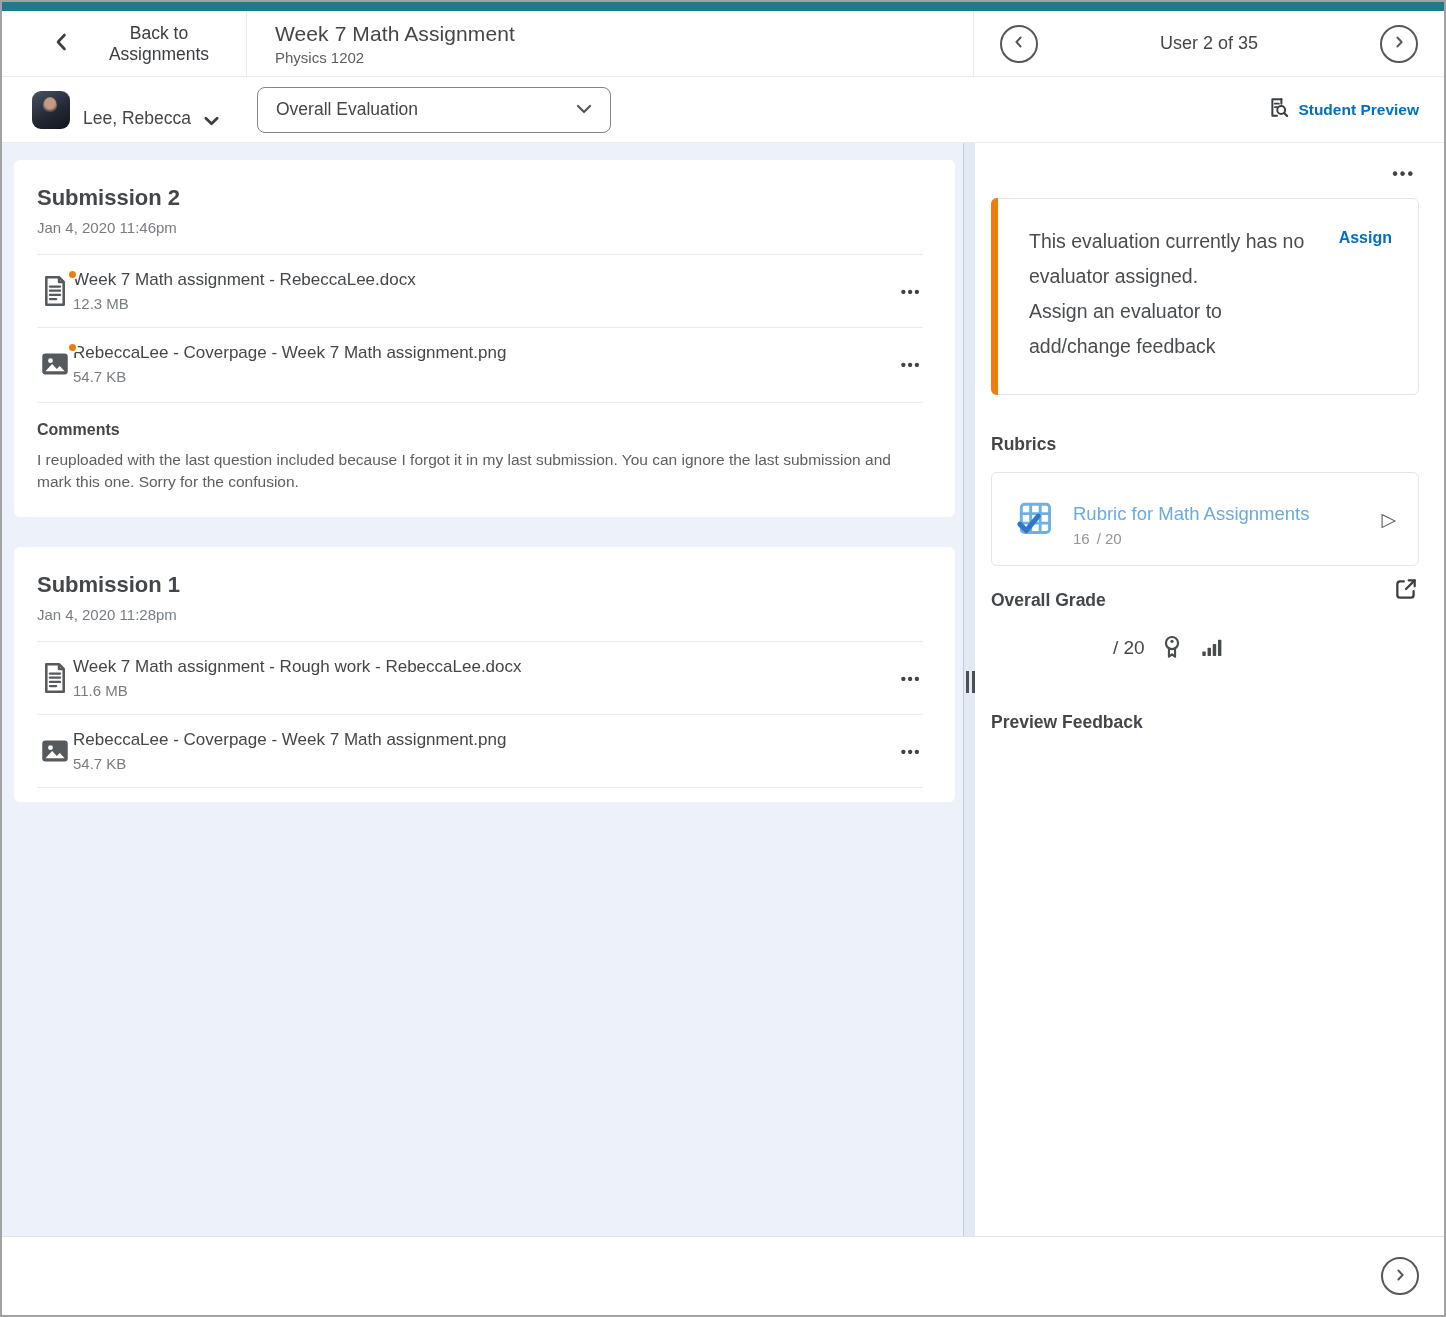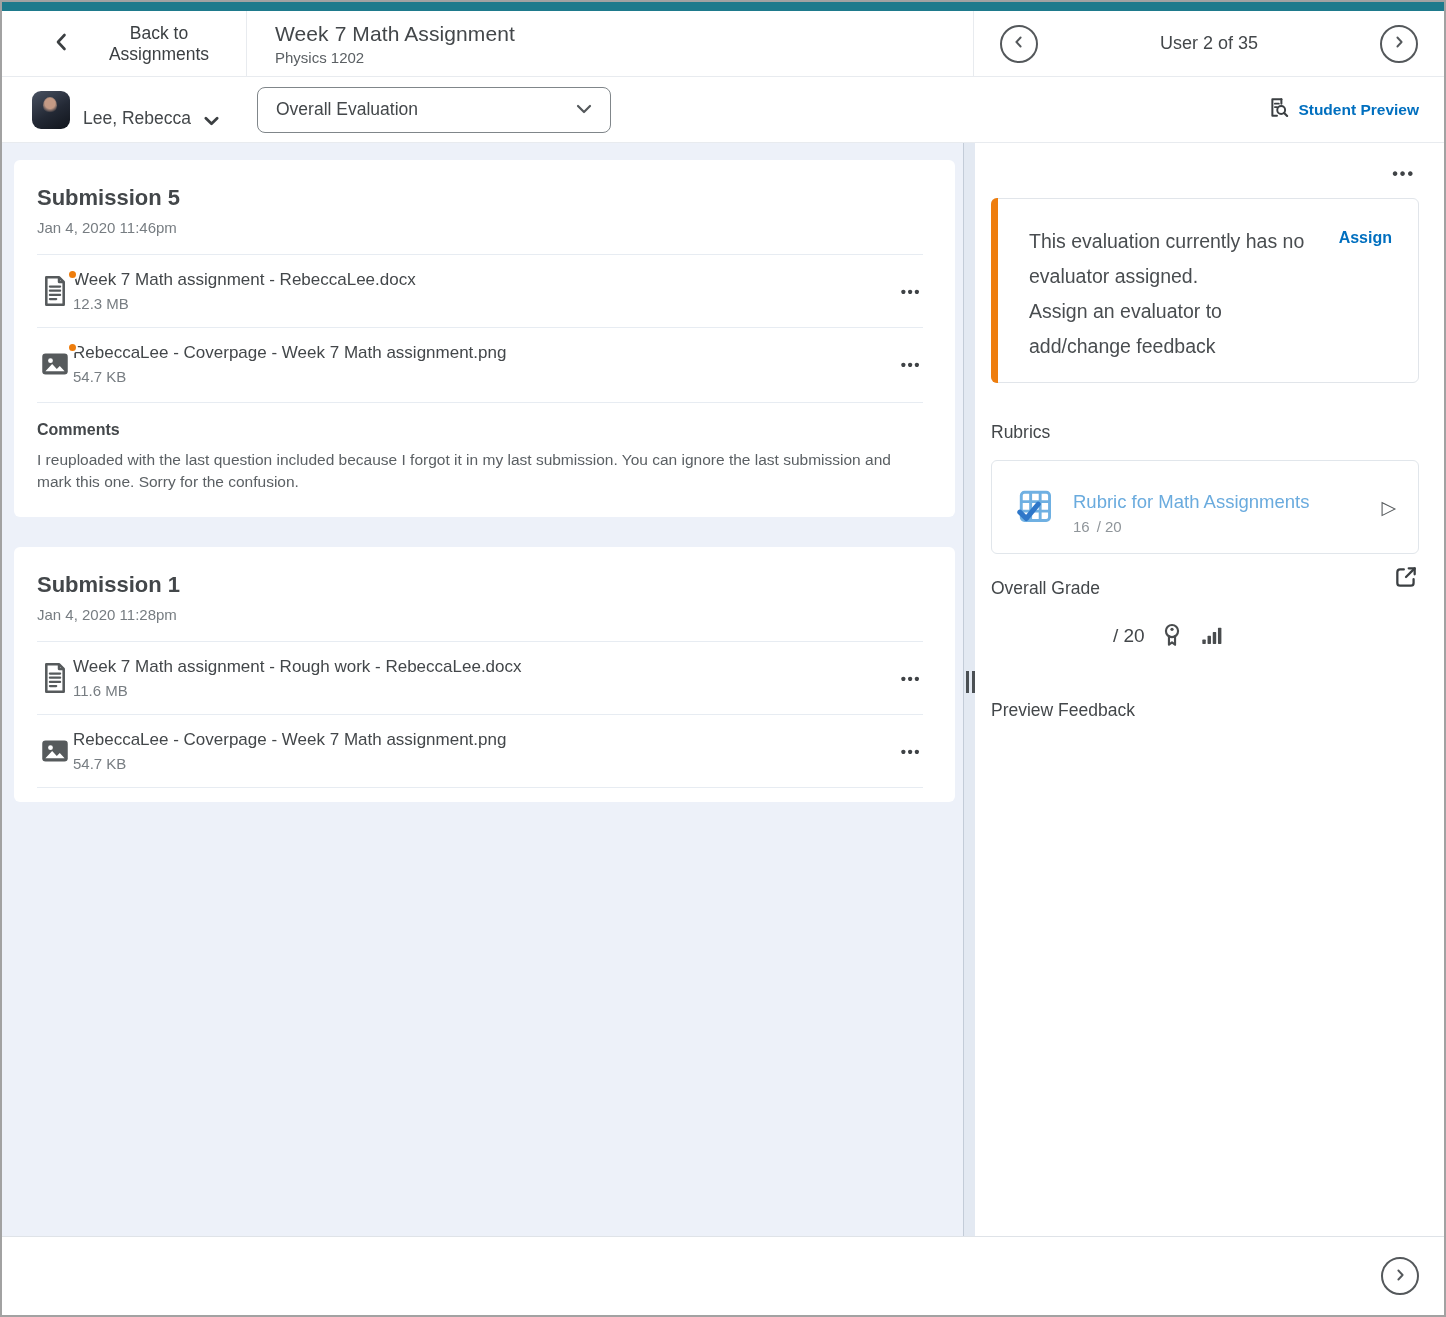--- a/index.html
+++ b/index.html
@@ -60,25 +60,25 @@
   .fsize { font-size:15px; color:#777d82; margin-top:5px; }
   .dots-btn { border:none; background:none; color:#3f4346; font-size:15px; letter-spacing:1.5px; font-weight:700; cursor:pointer; padding:4px 2px; flex:none; }
   .comments-block { border-top:1px solid #e7ecf2; margin-top:2px; padding:18px 0 24px; }
   .comments-block h3 { margin:0; font-size:16px; color:#43474a; font-weight:700; }
   .comments-text { margin:10px 0 0; font-size:15.5px; color:#5b6064; line-height:1.42; max-width:890px; }
   .end-rule { border-top:1px solid #e7ecf2; height:15px; }
 
   
   .r-ellipsis-row { text-align:right; margin-top:20px; }
   .r-ellipsis { border:none; background:none; color:#3f4346; font-size:16px; letter-spacing:2px; font-weight:700; cursor:pointer; padding:2px 4px; }
-  .notice-card { margin-top:13px; position:relative; border:1px solid #e1e5ea; border-radius:6px; padding:25px 26px 18px 37px; display:flex; align-items:flex-start; background:#fff; }
+  .notice-card { margin-top:13px; position:relative; border:1px solid #e1e5ea; border-radius:6px; padding:25px 26px 30px 37px; display:flex; align-items:flex-start; background:#fff; }
   .notice-bar { position:absolute; left:-1px; top:-1px; bottom:-1px; width:7px; background:#ee7d0d; border-radius:6px 0 0 6px; }
   .notice-text { margin:0; font-size:19.5px; line-height:35px; color:#494d50; width:285px; white-space:pre-line; }
   .assign-link { margin-left:auto; color:#006fbf; font-weight:700; font-size:16px; cursor:pointer; margin-top:5px; text-decoration:none; }
-  .r-h { font-size:17.5px; font-weight:400; color:#43474a; margin:0; }
+  .r-h { font-size:17.5px; font-weight:700; color:#43474a; margin:0; }
   .rubrics-h { margin-top:39px; }
   .rubric-card { margin-top:17px; border:1px solid #e1e6eb; border-radius:6px; padding:18px 22px; display:flex; align-items:center; cursor:pointer; background:#fff; width:100%; text-align:left; }
   .rubric-meta { margin-left:17px; flex:1;margin-top:12px; }
   .rubric-name { font-size:18.5px; color:#6aabde; }
   .rubric-score { font-size:15px; color:#8f959a; margin-top:5px; }
   .rubric-score .sc { margin-right:7px; }
   .tri { font-size:19px; color:#54585b; flex:none; }
   .og-row { margin-top:24px; display:flex; align-items:flex-start; justify-content:space-between; }
   .ext-btn { border:none; background:none; cursor:pointer; padding:0; margin-top:-14px; display:flex; }
   .grade-row { margin-top:20px; display:flex; align-items:center; padding-left:40px; gap:14px; }
@@ -158,21 +158,21 @@
         </svg>
       </span>
       <span class="preview-label">Student Preview</span>
     </a>
   </div>
 
   <div class="main">
     <div class="left-pane">
 
       <section class="card">
-        <h2>Submission 5</h2>
+        <h2>Submission 2</h2>
         <div class="sub-date">Jan 4, 2020 11:46pm</div>
         <div class="file-rows">
           <div class="file-row">
             <span class="ficon-wrap">
               <svg width="36" height="36" viewBox="0 0 24 24">
                 <path d="M6.2 2.8 H14.6 L17.8 6 V21.2 H6.2 Z" fill="none" stroke="#565a5c" stroke-width="1.7" stroke-linejoin="round"></path>
                 <path d="M14.6 2.8 V6 H17.8" fill="none" stroke="#565a5c" stroke-width="1.5" stroke-linejoin="round"></path>
                 <path d="M8.6 9 H15.4 M8.6 11.8 H15.4 M8.6 14.6 H15.4 M8.6 17.4 H12.8" stroke="#565a5c" stroke-width="1.5" stroke-linecap="round"></path>
               </svg>
               <span class="odot"></span>

